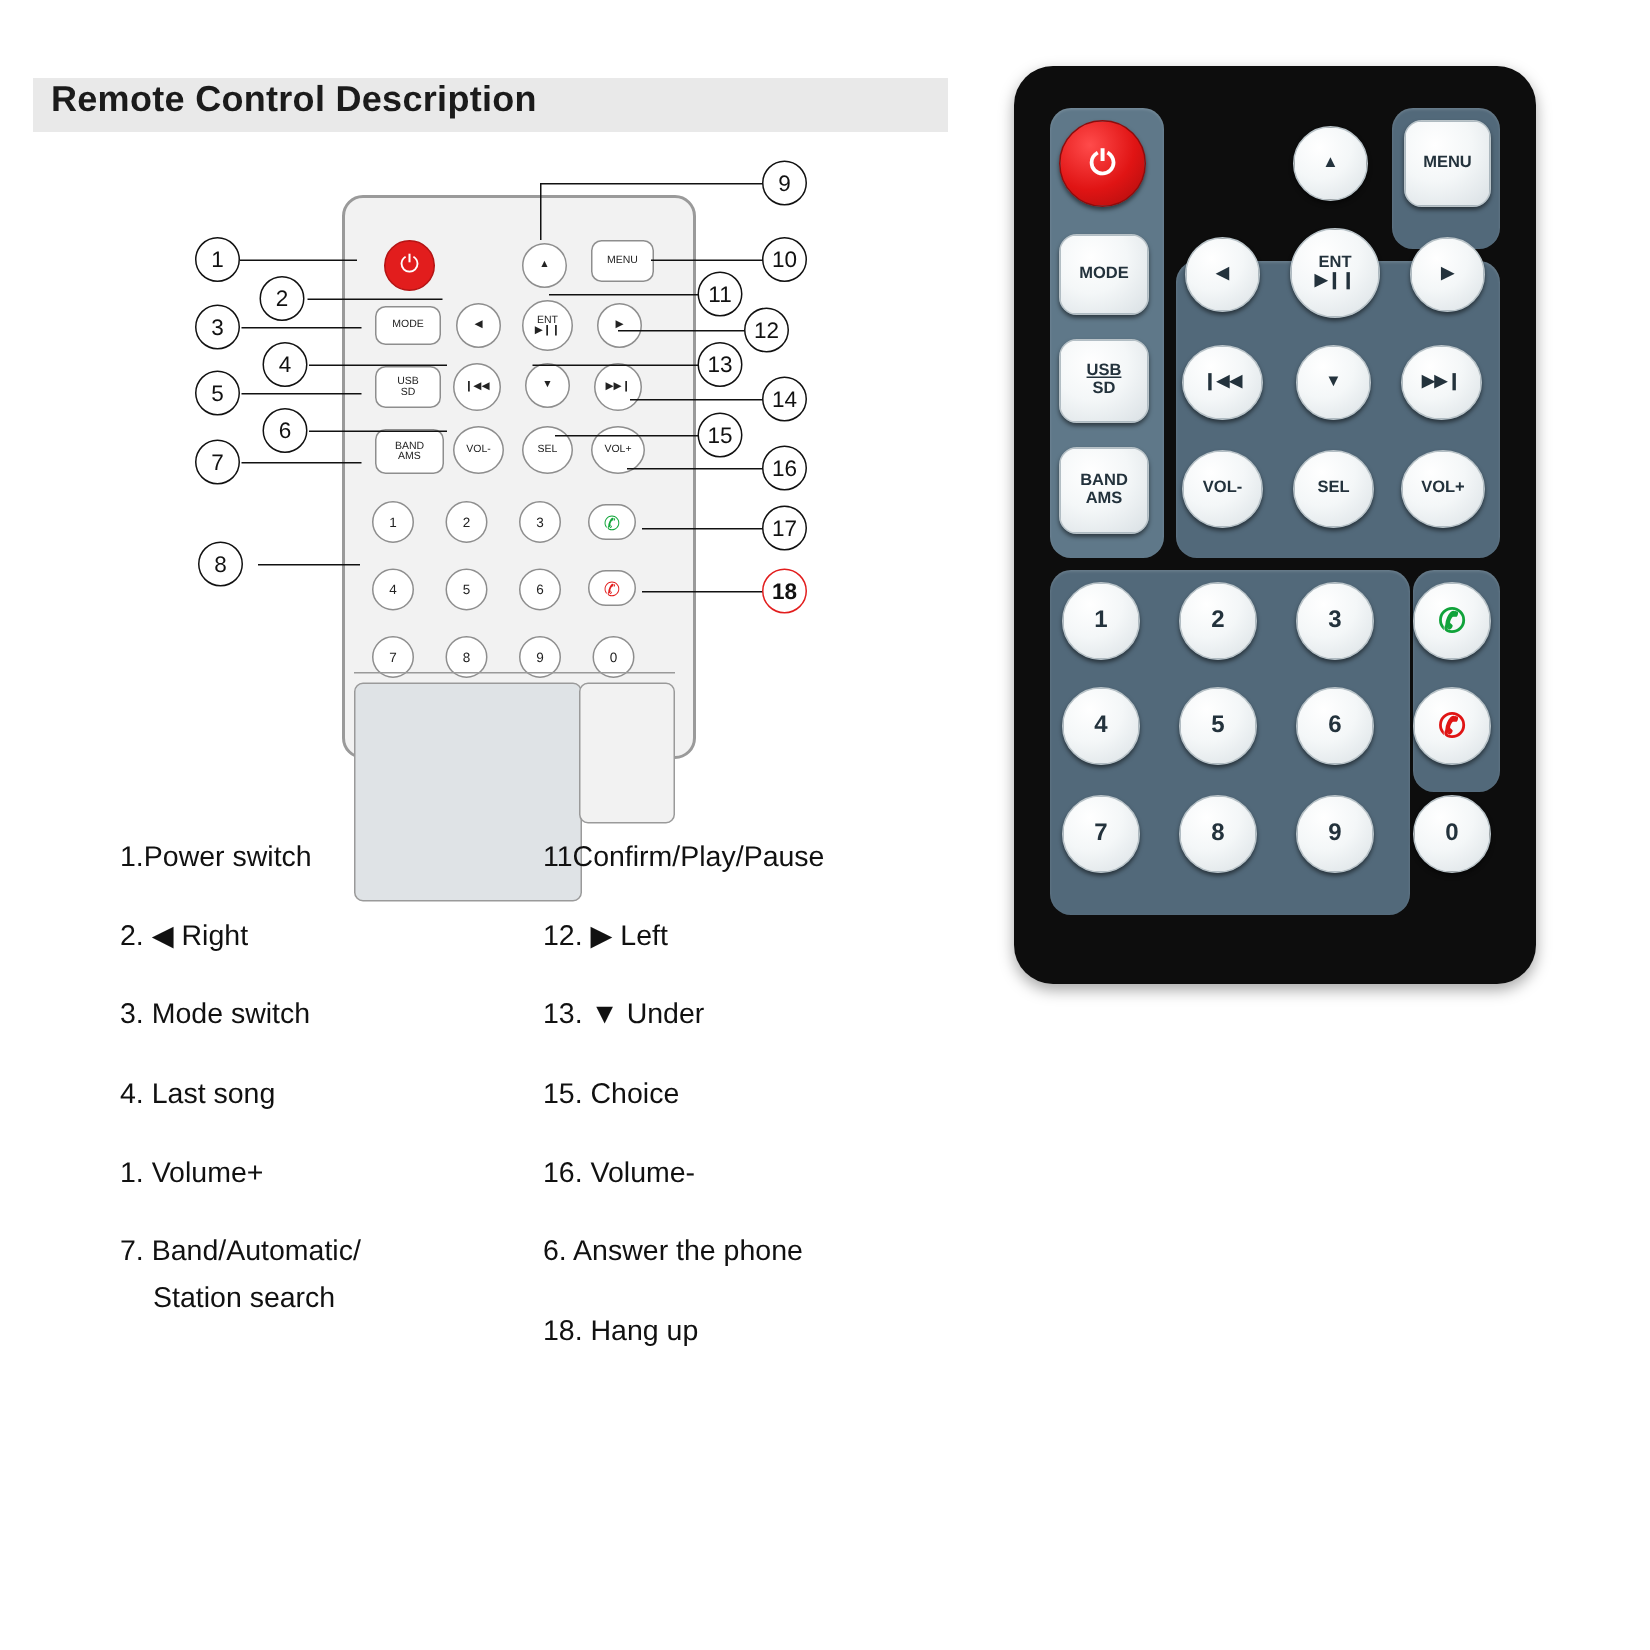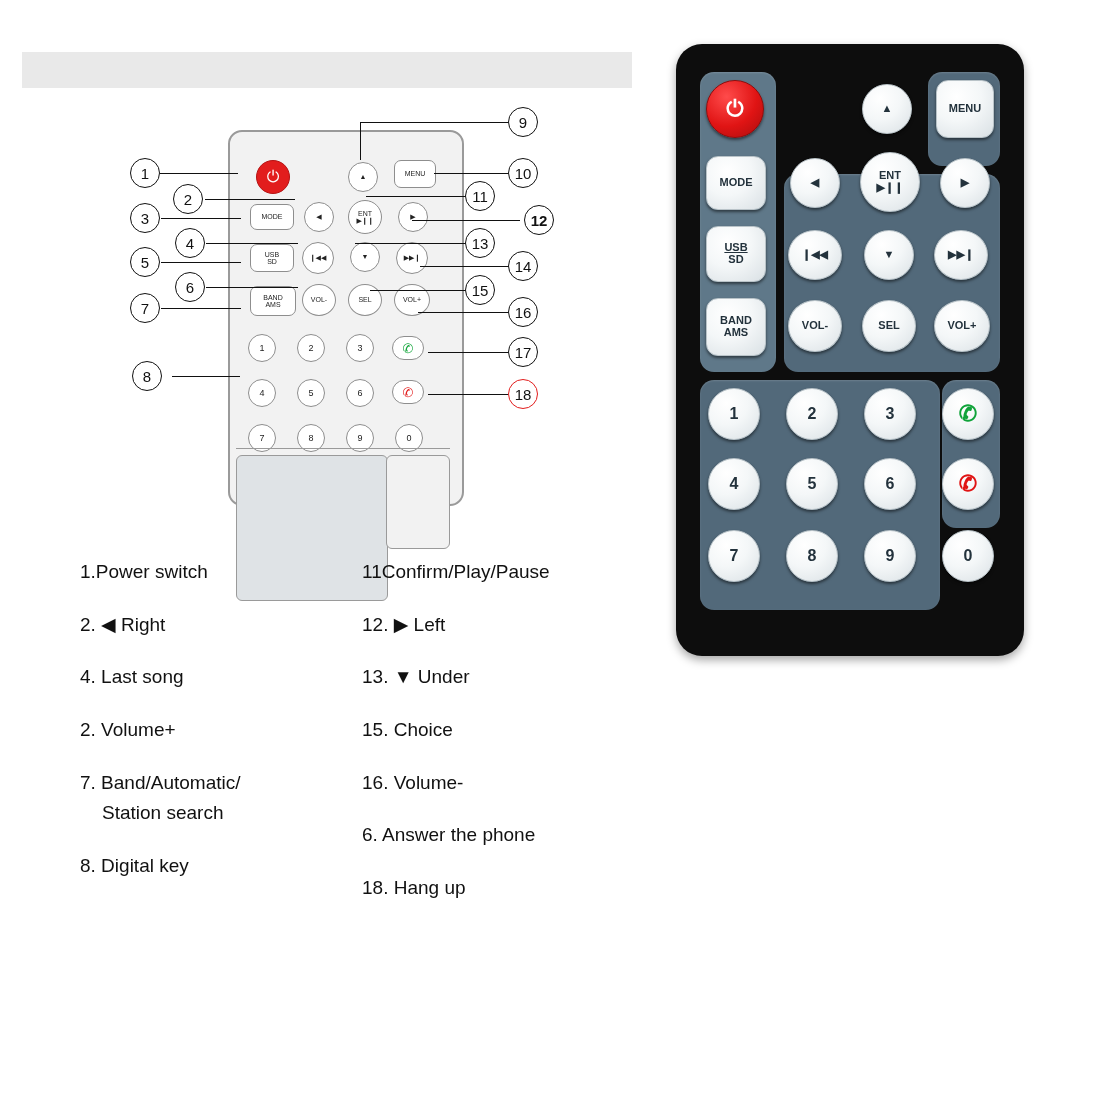--- a/index.html
+++ b/index.html
@@ -60,21 +60,21 @@
   .callbtn.green{color:#12a63a;}
   .callbtn.red{color:#e21d1d;}
 
   
   .callout{
     position:absolute;width:30px;height:30px;border-radius:50%;
     border:1.5px solid #111;background:#fff;
     display:flex;align-items:center;justify-content:center;
     font-size:15px;color:#111;box-sizing:border-box;
   }
-  .callout.redring{border-color:#e21d1d;}
+  .callout.redring{border-color:#e21d1d;font-weight:bold;}
   .lead{position:absolute;background:#111;height:1px;}
 
   
   .photo{
     position:absolute;left:676px;top:44px;width:348px;height:612px;
     background:#0d0d0d;border-radius:26px;
     box-shadow:0 4px 10px rgba(0,0,0,.35);
   }
   .photo-inner{position:absolute;left:0;top:0;right:0;bottom:0;}
   .pbtn{
@@ -106,20 +106,21 @@
   .leg-item{
     font-size:19px;color:#111;margin-bottom:28px;line-height:1.3;
   }
 </style>
 </head>
 <body>
 
 <div class="page">
 
   <div class="title-bar"></div>
+  <div class="title-text">Remote Control Description</div>
 
   <div class="schematic">
     <div class="sch-inner">
 
       <div class="btn red" style="left:18px;top:18px;width:34px;height:34px;">
         <span class="pwr-glyph">⏻</span>
       </div>
       <div class="btn" style="left:110px;top:20px;width:30px;height:30px;">
         <span>▲</span>
       </div>
@@ -264,21 +265,21 @@
   <div class="callout" style="left:508px;top:158px;">
       <span>10</span>
     </div>
 
   <div class="lead" style="left:366px;top:196px;width:110px;"></div>
   <div class="callout" style="left:465px;top:181px;">
       <span>11</span>
     </div>
 
   <div class="lead" style="left:412px;top:220px;width:108px;"></div>
-  <div class="callout" style="left:524px;top:205px;font-weight:bold;">
+  <div class="callout" style="left:496px;top:205px;">
       <span>12</span>
     </div>
 
   <div class="lead" style="left:355px;top:243px;width:120px;"></div>
   <div class="callout" style="left:465px;top:228px;">
       <span>13</span>
     </div>
 
   <div class="lead" style="left:420px;top:266px;width:100px;"></div>
   <div class="callout" style="left:508px;top:251px;text-align:right;">
@@ -403,25 +404,25 @@
       <div class="pbtn redph" style="left:266px;top:414px;width:52px;height:52px;">
         <span>✆</span>
       </div>
     </div>
   </div>
 
   <div class="legend">
     <div class="leg-col c1">
       <div class="leg-item">1.Power switch</div>
       <div class="leg-item">2. ◀ Right</div>
+      <div class="leg-item">3. Mode switch</div>
       <div class="leg-item">4. Last song</div>
-      <div class="leg-item">2. Volume+</div>
+      <div class="leg-item">1. Volume+</div>
       <div class="leg-item" style="margin-bottom:6px;">7. Band/Automatic/</div>
       <div class="leg-item" style="margin-bottom:28px;padding-left:22px;">Station search</div>
-      <div class="leg-item">8. Digital key</div>
     </div>
 
     <div class="leg-col c2">
       <div class="leg-item">11Confirm/Play/Pause</div>
       <div class="leg-item">12. ▶ Left</div>
       <div class="leg-item">13. ▼  Under</div>
       <div class="leg-item">15. Choice</div>
       <div class="leg-item">16. Volume-</div>
       <div class="leg-item">6. Answer the phone</div>
       <div class="leg-item">18. Hang up</div>

